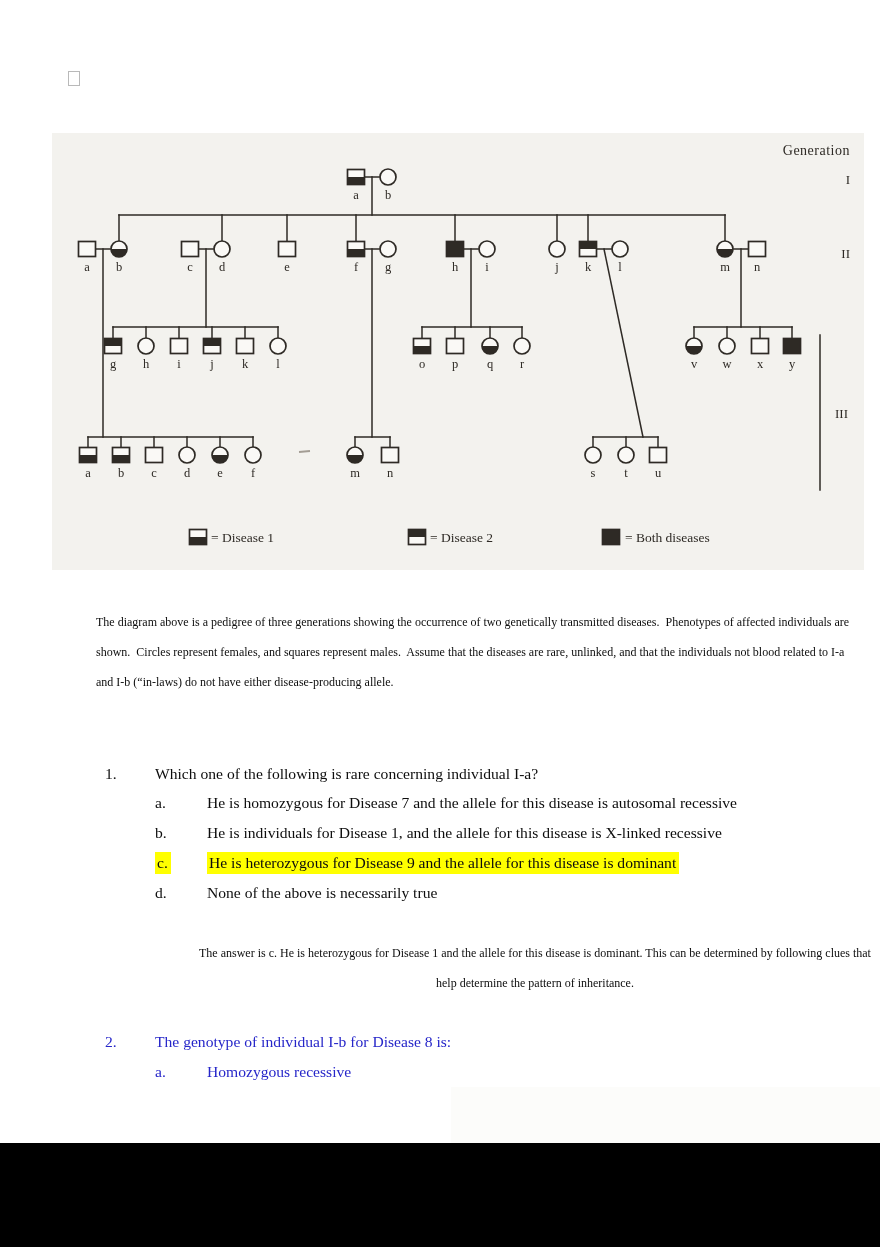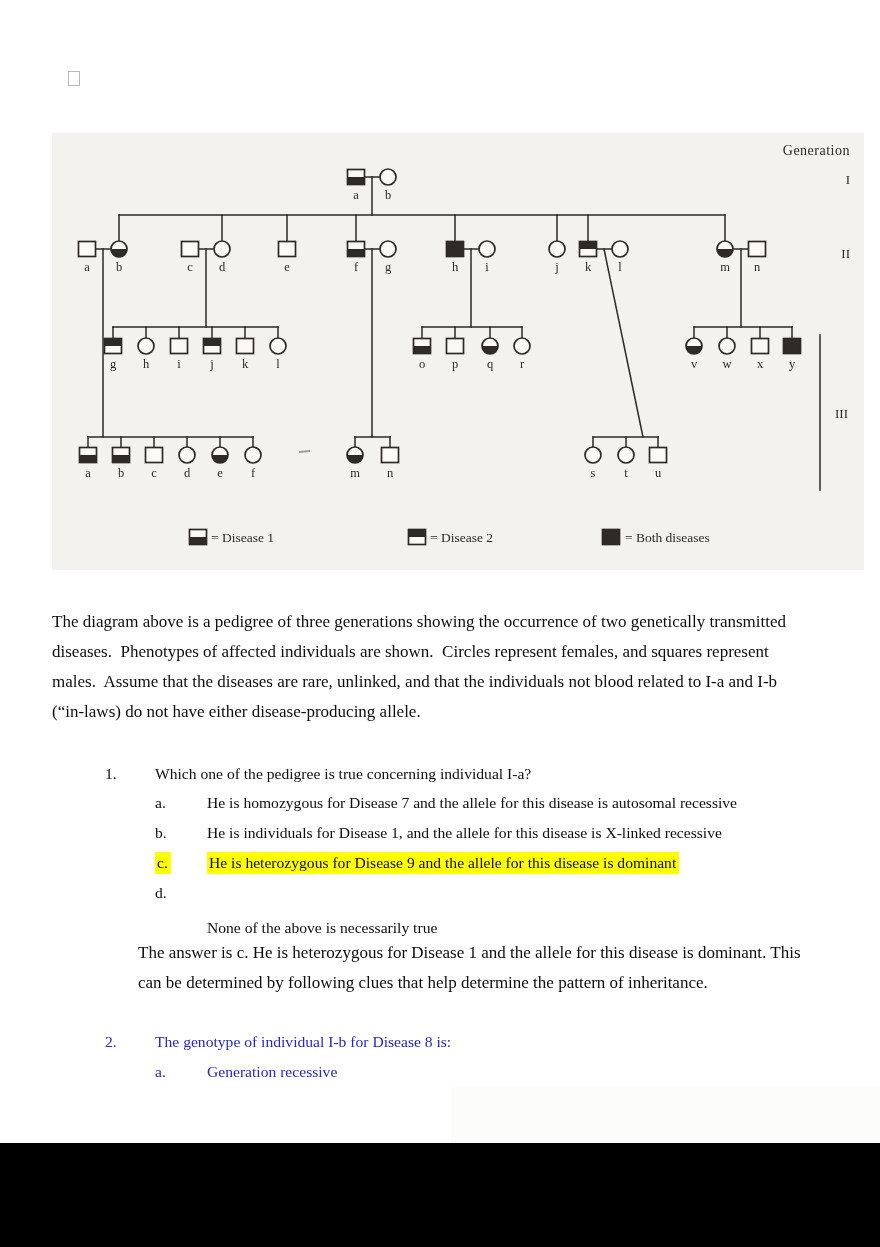--- a/index.html
+++ b/index.html
@@ -3,24 +3,24 @@
 <meta charset="utf-8">
 <style>
   html,body{margin:0;padding:0;}
   body{
     width:880px;height:1247px;position:relative;overflow:hidden;
     background:#ffffff;font-family:"Liberation Serif",serif;
   }
   .abs{position:absolute;}
   #glyphbox{left:68px;top:71px;width:10px;height:13px;border:1.5px solid #b9b9b9;}
   #figure{left:52px;top:133px;width:812px;height:437px;}
-  .para{font-size:17px;color:#0d0d0d;line-height:30px;white-space:pre-wrap;}
+  .para{font-size:12px;color:#0d0d0d;line-height:30px;white-space:pre-wrap;margin-left:44px;}
   .line{font-size:15.6px;color:#0d0d0d;white-space:nowrap;}
   #intro{left:52px;top:607px;width:756px;}
-  #answer{left:138px;top:938px;width:684px;}
+  #answer{left:149px;top:938px;width:684px;text-align:center;}
   .qnum{left:105px;}
   .qtext{left:155px;}
   .optletter{left:155px;}
   .opttext{left:207px;}
   .blue{color:#2626c9;}
   .hl{background:#ffff00;padding:2px 3px 3px 2px;}
   #stripe{left:451px;top:1087px;width:429px;height:56px;background:#fcfcfa;}
   #footer{left:0;top:1143px;width:880px;height:104px;background:#000000;}
 </style>
 </head>
@@ -279,37 +279,37 @@
       </g>
       <text x="798" y="22" text-anchor="end" font-size="14" fill="#2e2a25" letter-spacing="0.5" font-family="Liberation Serif, serif">Generation</text>
       <text x="798" y="51" text-anchor="end" font-size="13" fill="#2e2a25" font-family="Liberation Serif, serif">I</text>
       <text x="798" y="125" text-anchor="end" font-size="13" fill="#2e2a25" font-family="Liberation Serif, serif">II</text>
       <text x="796" y="285" text-anchor="end" font-size="13" fill="#2e2a25" font-family="Liberation Serif, serif">III</text>
     </svg></div>
 
 <div class="abs para" id="intro">The diagram above is a pedigree of three generations showing the occurrence of two genetically transmitted diseases.  Phenotypes of affected individuals are shown.  Circles represent females, and squares represent males.  Assume that the diseases are rare, unlinked, and that the individuals not blood related to I-a and I-b (“in-laws) do not have either disease-producing allele.</div>
 
 <div class="abs line qnum" style="top:765px">1.</div>
-<div class="abs line qtext" style="top:765px">Which one of the pedigree is true concerning individual I-a?</div>
+<div class="abs line qtext" style="top:765px">Which one of the following is rare concerning individual I-a?</div>
 
 <div class="abs line optletter" style="top:794px">a.</div>
 <div class="abs line opttext" style="top:794px">He is homozygous for Disease 7 and the allele for this disease is autosomal recessive</div>
 
 <div class="abs line optletter" style="top:824px">b.</div>
 <div class="abs line opttext" style="top:824px">He is individuals for Disease 1, and the allele for this disease is X-linked recessive</div>
 
 <div class="abs line optletter" style="top:854px"><span class="hl">c.</span></div>
 <div class="abs line opttext" style="top:854px"><span class="hl">He is heterozygous for Disease 9 and the allele for this disease is dominant</span></div>
 
 <div class="abs line optletter" style="top:884px">d.</div>
-<div class="abs line opttext" style="top:919px">None of the above is necessarily true</div>
+<div class="abs line opttext" style="top:884px">None of the above is necessarily true</div>
 
 <div class="abs para" id="answer">The answer is c. He is heterozygous for Disease 1 and the allele for this disease is dominant. This can be determined by following clues that help determine the pattern of inheritance.</div>
 
 <div class="abs line qnum blue" style="top:1033px">2.</div>
 <div class="abs line qtext blue" style="top:1033px">The genotype of individual I-b for Disease 8 is:</div>
 
 <div class="abs line optletter blue" style="top:1063px">a.</div>
-<div class="abs line opttext blue" style="top:1063px">Generation recessive</div>
+<div class="abs line opttext blue" style="top:1063px">Homozygous recessive</div>
 
 <div class="abs" id="stripe"></div>
 
 <div class="abs" id="footer"></div>
 
 </body></html>

